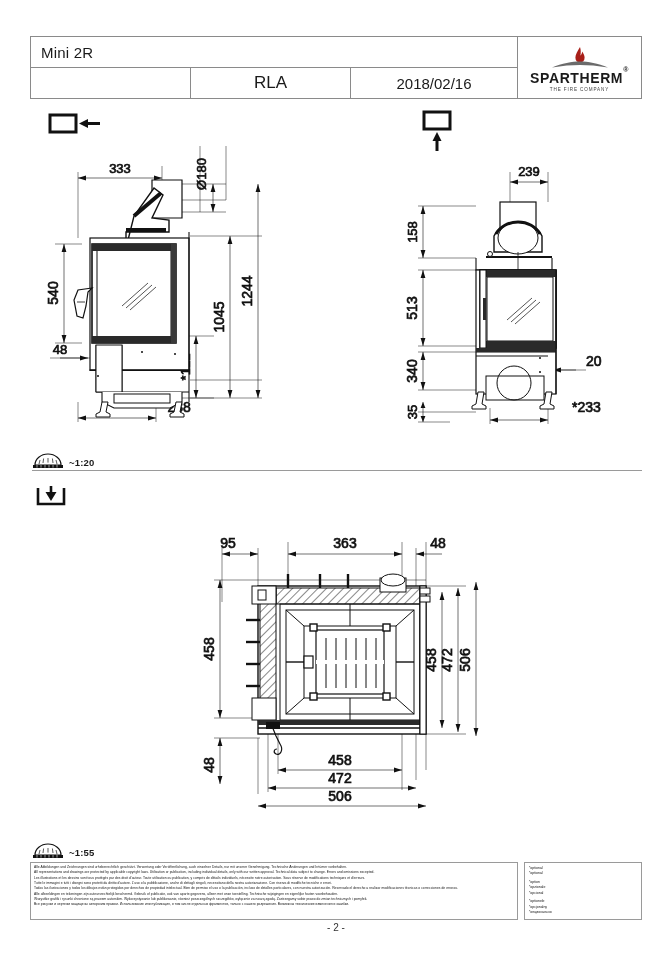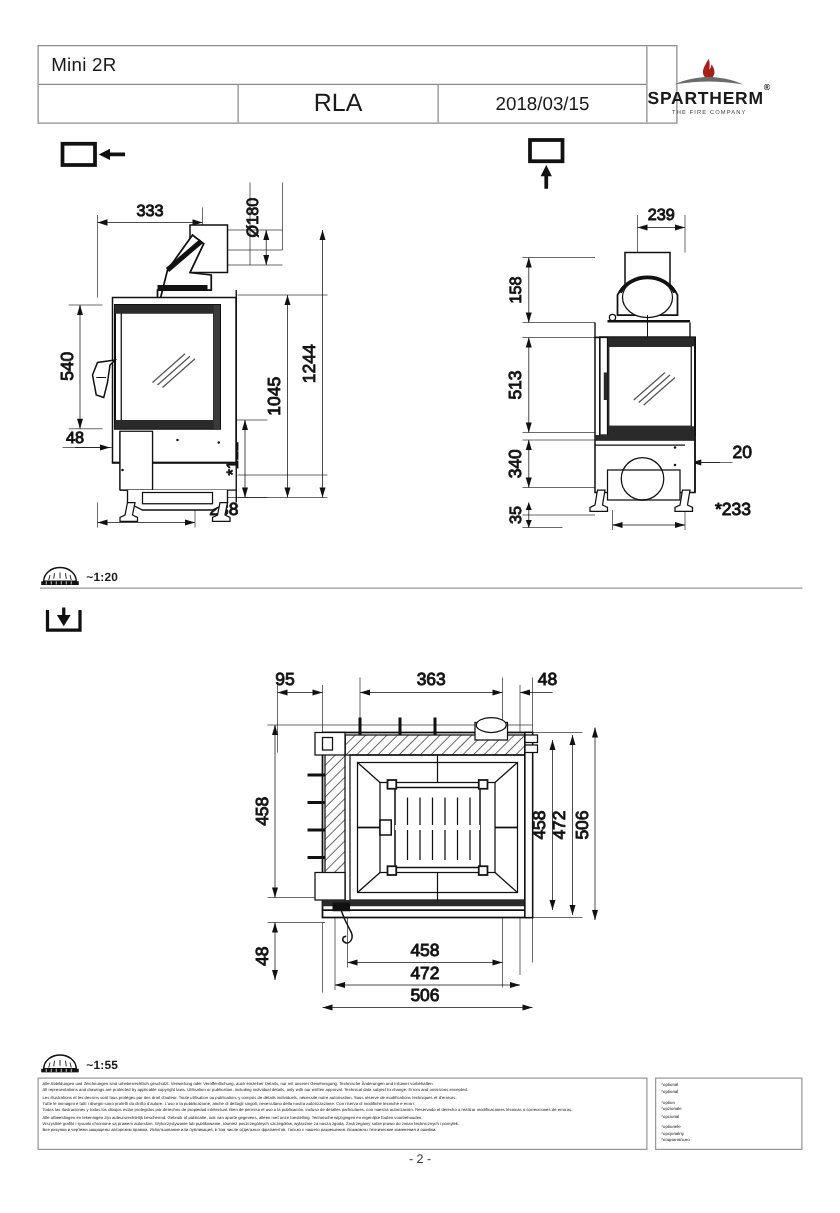--- a/index.html
+++ b/index.html
@@ -9,31 +9,31 @@
     color:#1a1a1a;
     position:relative;
     overflow:hidden;
   }
   .page{
     position:absolute;left:0;top:0;width:672px;height:970px;
     background:#fff;
   }
   
   .titleblock{
-    position:absolute;left:30px;top:36px;width:512px;height:63px;
+    position:absolute;left:30px;top:36px;width:612px;height:63px;
     border:1px solid #8a8a8a;
     box-sizing:border-box;
     display:flex;
   }
   .tb-left{flex:0 0 487px;display:flex;flex-direction:column;border-right:1px solid #8a8a8a;box-sizing:border-box;}
   .tb-row1{flex:0 0 31px;display:flex;align-items:center;border-bottom:1px solid #8a8a8a;box-sizing:border-box;}
   .tb-row2{flex:1;display:flex;box-sizing:border-box;}
   .tb-model{padding-left:10px;font-size:15px;letter-spacing:.2px;}
   .tb-c1{flex:0 0 160px;border-right:1px solid #8a8a8a;box-sizing:border-box;}
-  .tb-c2{flex:0 0 160px;border-right:1px solid #8a8a8a;box-sizing:border-box;display:flex;align-items:center;justify-content:center;font-size:20px;}
+  .tb-c2{flex:0 0 160px;border-right:1px solid #8a8a8a;box-sizing:border-box;display:flex;align-items:center;justify-content:center;font-size:17px;}
   .tb-c3{flex:1;display:flex;align-items:center;justify-content:center;font-size:15px;}
   .tb-logo{flex:1;display:flex;flex-direction:column;align-items:center;justify-content:center;padding-top:2px;}
   .logo-word{font-size:14px;font-weight:bold;letter-spacing:.6px;color:#1a1a1a;line-height:1;position:relative;}
   .logo-word sup{font-size:7px;position:relative;top:-5px;}
   .logo-tag{font-size:4.6px;letter-spacing:.9px;color:#444;margin-top:2.5px;}
 
   
   .viewicon{position:absolute;}
   
   .dwg{position:absolute;}
@@ -73,21 +73,21 @@
 <div class="page">
 
   <div class="titleblock">
     <div class="tb-left">
       <div class="tb-row1">
         <span class="tb-model">Mini 2R</span>
       </div>
       <div class="tb-row2">
         <div class="tb-c1"></div>
         <div class="tb-c2">RLA</div>
-        <div class="tb-c3">2018/03/15</div>
+        <div class="tb-c3">2018/02/16</div>
       </div>
     </div>
     <div class="tb-logo">
       <svg width="60" height="26" viewBox="0 0 60 26">
         <path d="M30 2 C27.5 6.5 25.4 9.2 25.4 12.6 C25.4 15.9 27.3 17.8 30 17.8 C32.7 17.8 34.6 15.9 34.6 12.6 C34.6 10.3 33.4 8.2 32.2 6.4 C31.9 8.6 31.3 9.8 30.4 10.6 C30.9 8.2 31.0 5.1 30 2 Z" fill="#a81f18"></path>
         <path d="M2 22.6 C12 18.4 22 16.6 30 16.6 C38 16.6 48 18.4 58 22.6 C48 20.9 38 20.1 30 20.1 C22 20.1 12 20.9 2 22.6 Z" fill="#6b6b6b"></path>
       </svg>
       <div class="logo-word"><span>SPARTHERM</span><sup>®</sup></div>
       <div class="logo-tag">THE FIRE COMPANY</div>
     </div>

